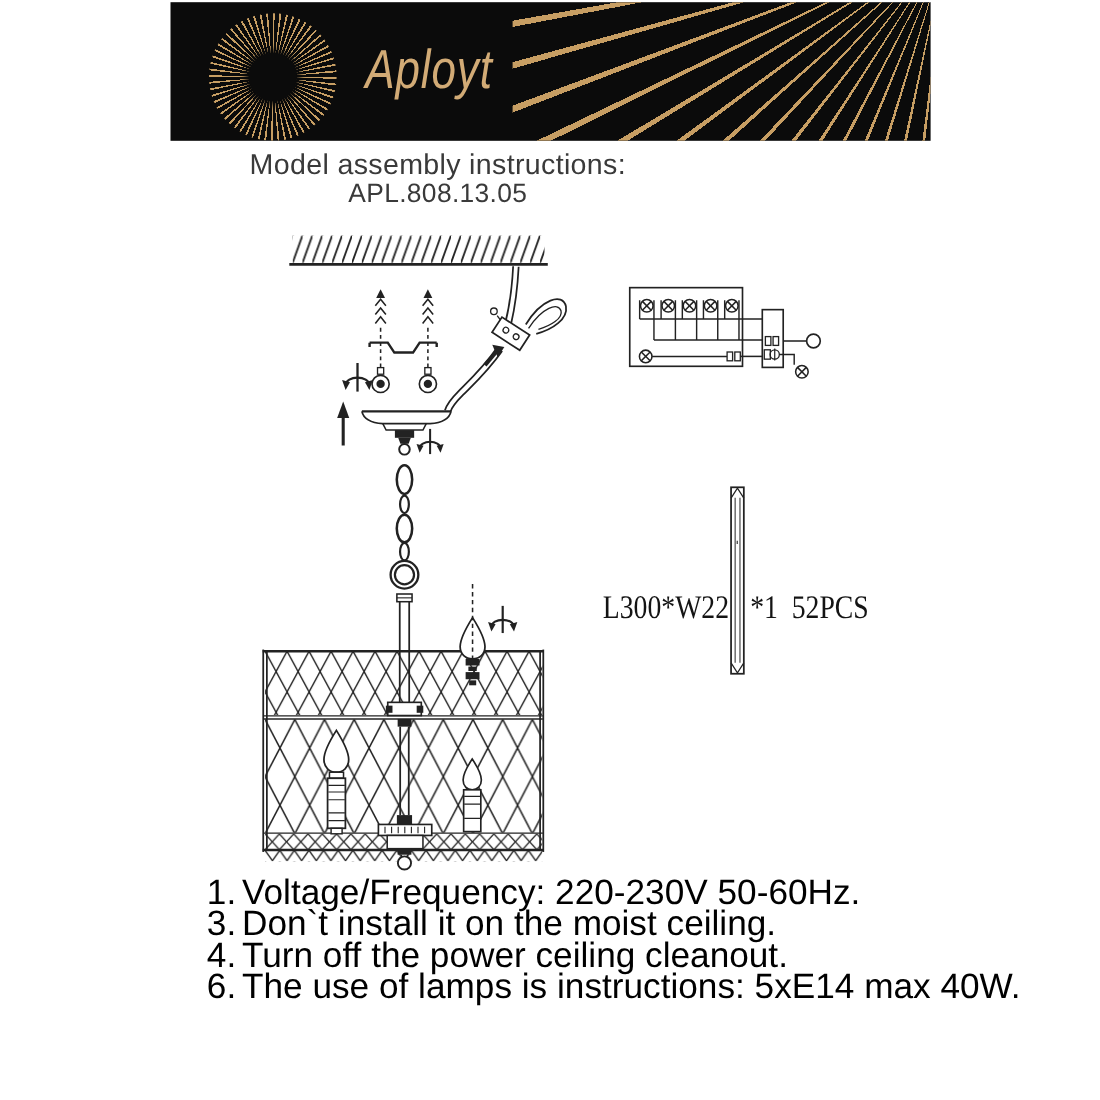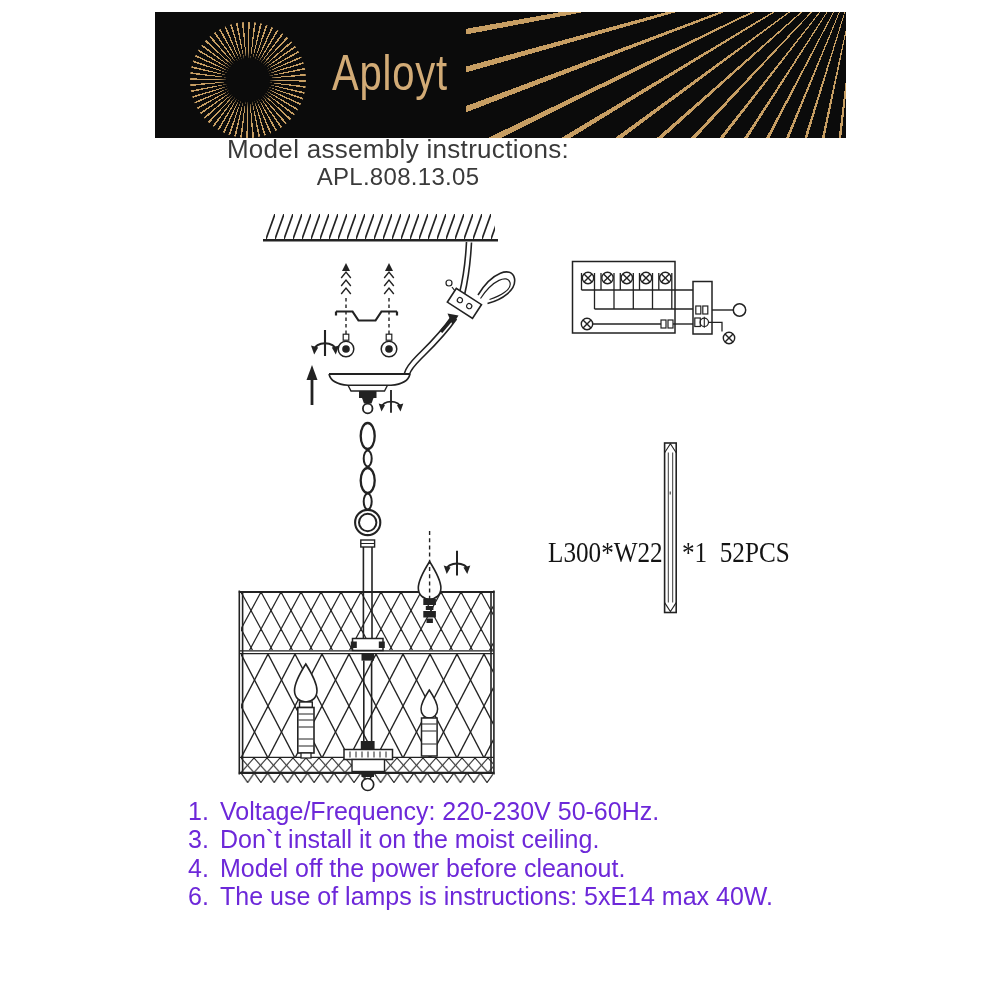--- a/index.html
+++ b/index.html
@@ -1,36 +1,36 @@
 <!DOCTYPE html>
 <html><head>
 <meta charset="utf-8">
 <style>
   html,body{margin:0;padding:0;background:#fff;}
   .page{position:relative;width:1000px;height:1000px;background:#ffffff;overflow:hidden;
         font-family:"Liberation Sans",sans-serif;}
   
-  .header{position:absolute;left:155px;top:12px;width:691px;height:126px;background:#0b0b0b;overflow:hidden;}
+  .header{position:absolute;left:155px;top:2px;width:691px;height:126px;background:#0b0b0b;overflow:hidden;font-style:italic;}
   .starburst{position:absolute;left:35px;top:10px;width:116px;height:116px;border-radius:50%;
              background:repeating-conic-gradient(#c79e63 0deg 1.7deg, transparent 1.7deg 6deg);}
   .starburst .hole{position:absolute;left:50%;top:50%;width:44px;height:44px;margin:-22px 0 0 -22px;
              border-radius:50%;background:#0b0b0b;box-shadow:0 0 6px 3px #0b0b0b;}
   .brand{position:absolute;left:177px;top:36px;color:#d2ab76;font-size:50px;letter-spacing:1px;
          transform:scaleX(0.8);transform-origin:left top;line-height:1;}
   .fan{position:absolute;right:0;top:0;width:380px;height:126px;
        background:repeating-conic-gradient(from 150deg at 104% -42%, #c79e63 0deg 0.8deg, transparent 0.8deg 5.2deg);}
   
   .titleblock{position:absolute;left:0;top:135px;width:796px;text-align:center;color:#3a3a3a;}
   .titleblock .t1{font-size:26px;letter-spacing:0.3px;line-height:28px;}
   .titleblock .t2{font-size:24px;letter-spacing:0.3px;line-height:28px;}
   
   .diagram{position:absolute;left:150px;top:200px;width:700px;height:620px;}
   .diagram text{font-family:"Liberation Serif",serif;font-size:30px;fill:#141414;white-space:pre;}
   
-  .instructions{position:absolute;left:188px;top:797px;width:700px;color:#6d28d9;font-size:25px;}
+  .instructions{position:absolute;left:188px;top:797px;width:700px;color:#000000;font-size:32px;}
   .instructions .row{line-height:28.4px;white-space:nowrap;}
   .instructions .num{display:inline-block;width:32px;}
 </style>
 </head>
 <body>
 
 <div class="page">
 
   <div class="header">
     <div class="starburst">
@@ -244,20 +244,20 @@
   </svg>
 
   <div class="instructions">
     <div class="row">
       <span class="num">1.</span><span>Voltage/Frequency: 220-230V 50-60Hz.</span>
     </div>
     <div class="row">
       <span class="num">3.</span><span>Don`t install it on the moist ceiling.</span>
     </div>
     <div class="row">
-      <span class="num">4.</span><span>Model off the power before cleanout.</span>
+      <span class="num">4.</span><span>Turn off the power ceiling cleanout.</span>
     </div>
     <div class="row">
       <span class="num">6.</span><span>The use of lamps is instructions: 5xE14 max 40W.</span>
     </div>
   </div>
 
 </div>
 
 </body></html>

